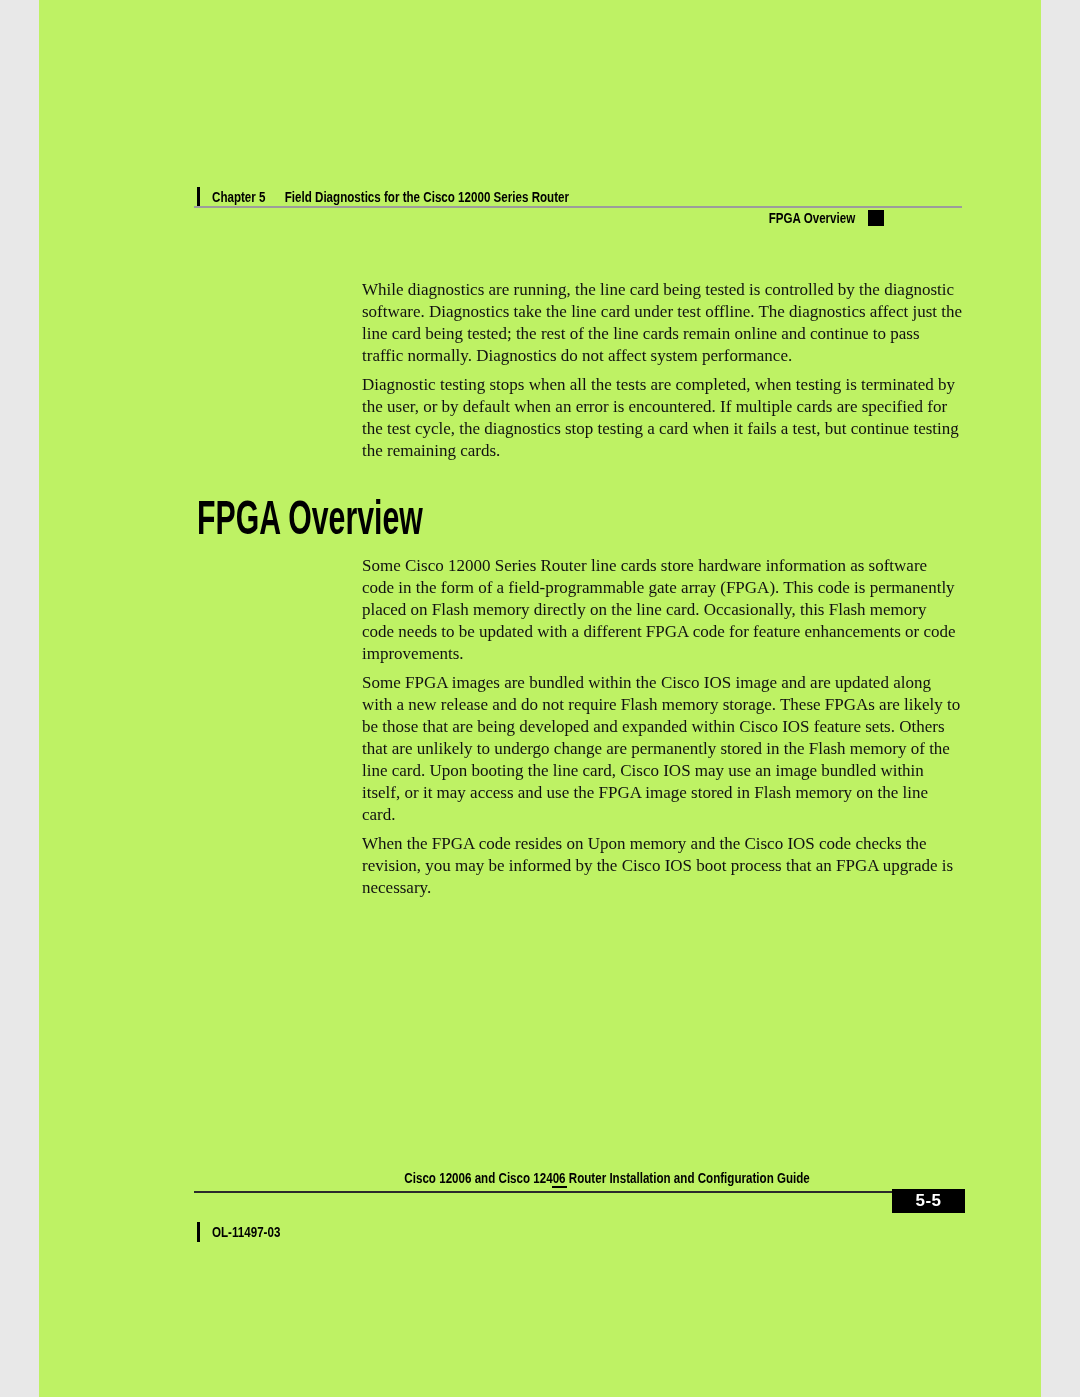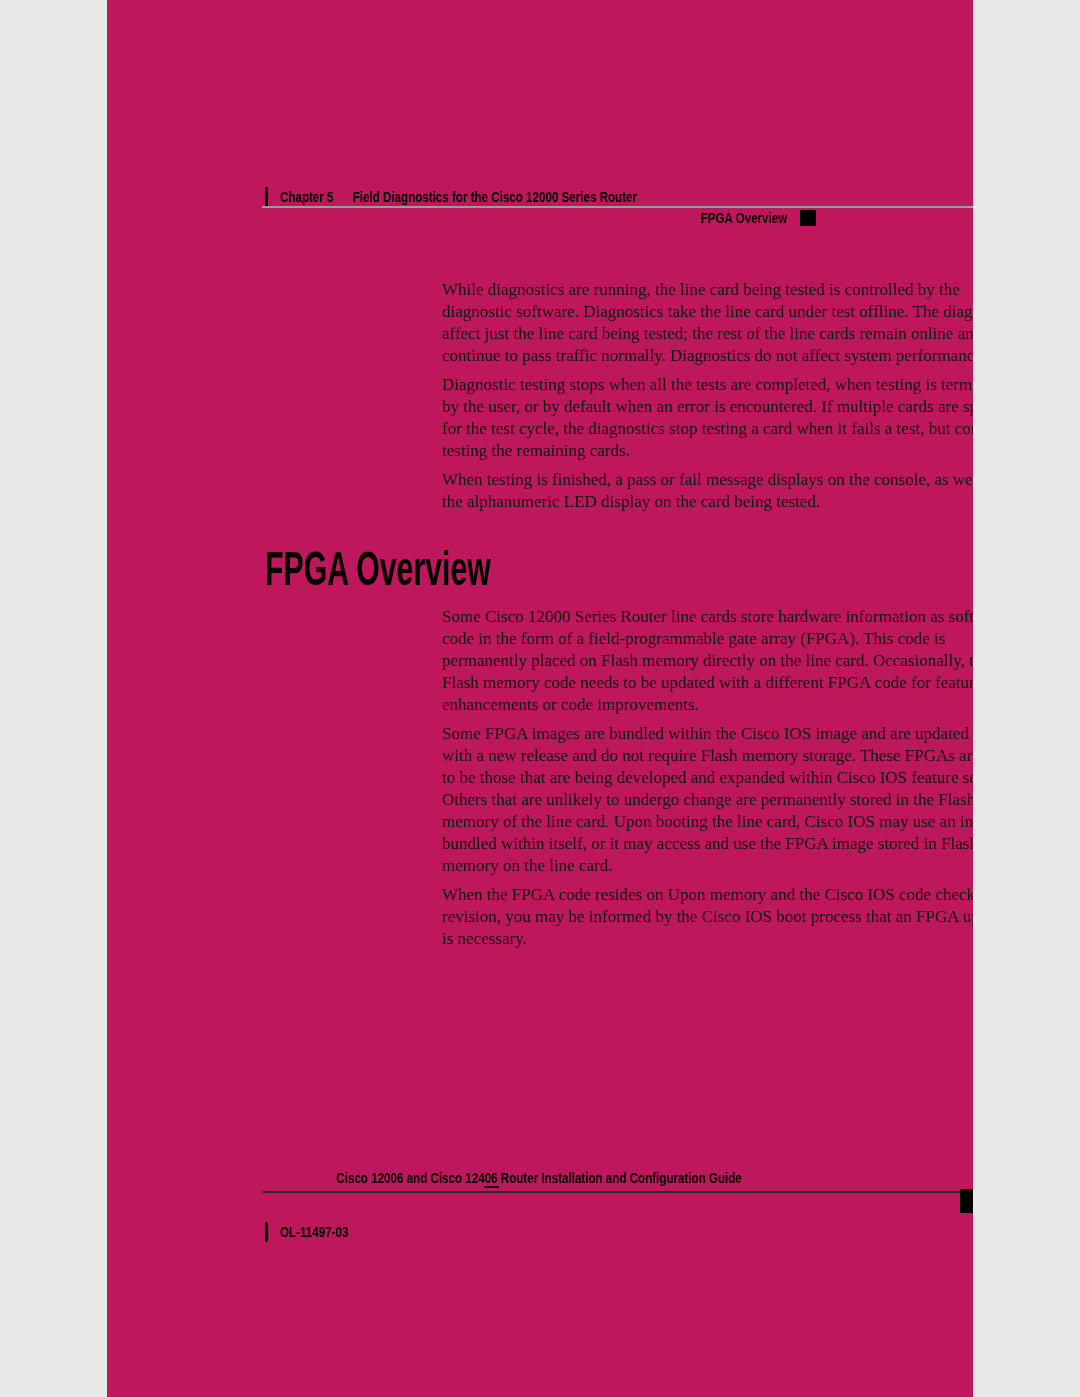--- a/index.html
+++ b/index.html
@@ -1,36 +1,36 @@
 <!DOCTYPE html>
 <html><head>
 <meta charset="utf-8">
 <style>
   html,body { margin:0; padding:0; background:#e8e8e8; }
   .page {
-    position:relative; width:866px; height:1397px; margin:0 auto;
-    background:#be185d; overflow:hidden; color:#111;
+    position:relative; width:1002px; height:1397px; margin:0 auto;
+    background:#bef264; overflow:hidden; color:#111;
     font-family:"Liberation Serif", serif;
   }
 
   
   .rh-left { position:absolute; left:158px; top:186px; height:22px; display:flex; align-items:center; white-space:nowrap; }
   .vbar { display:inline-block; width:3px; height:20px; background:#000; }
   .cond-group { display:inline-block; transform:scaleX(0.8); transform-origin:left center; white-space:nowrap;
     font-family:"Liberation Sans", sans-serif; font-weight:bold; font-size:14.5px; color:#000; }
   .rh-left .cond-group { margin-left:12px; }
   .chapter-title { margin-left:24px; }
   .rh-rule { position:absolute; left:155px; top:206px; width:768px; height:2px; background:#9c9c9c; }
   .rh-right { position:absolute; top:209px; right:157px; height:18px; display:flex; align-items:center; white-space:nowrap; }
   .rh-right .cond-group { transform-origin:right center; margin-right:13px; }
   .sq { display:inline-block; width:16px; height:16px; background:#000; }
 
   
   .body-col { position:absolute; left:323px; top:279px; width:600px; }
-  .body-col p { margin:0 0 7px 12px; font-size:17px; line-height:22px; color:#111; text-align:left; }
+  .body-col p { margin:0 0 7px 0; font-size:17px; line-height:22px; color:#111; text-align:left; }
   .section-heading {
     margin:32px 0 13px -165px;
     font-family:"Liberation Sans", sans-serif; font-weight:bold;
     font-size:48px; line-height:48px; color:#000;
     transform:scaleX(0.63); transform-origin:left center; white-space:nowrap;
   }
 
   
   .rf-title-row { position:absolute; top:1170px; right:225px; height:18px; display:flex; align-items:center; white-space:nowrap;flex-direction:column; }
   .rf-title-row .cond-group { transform-origin:right center; margin-right:6px; }
@@ -57,21 +57,20 @@
   </div>
   <div class="rh-rule"></div>
   <div class="rh-right">
     <span class="cond-group">FPGA Overview</span>
     <span class="sq"></span>
   </div>
 
   <main class="body-col">
     <p>While diagnostics are running, the line card being tested is controlled by the diagnostic software. Diagnostics take the line card under test offline. The diagnostics affect just the line card being tested; the rest of the line cards remain online and continue to pass traffic normally. Diagnostics do not affect system performance.</p>
     <p>Diagnostic testing stops when all the tests are completed, when testing is terminated by the user, or by default when an error is encountered. If multiple cards are specified for the test cycle, the diagnostics stop testing a card when it fails a test, but continue testing the remaining cards.</p>
-    <p>When testing is finished, a pass or fail message displays on the console, as well as on the alphanumeric LED display on the card being tested.</p>
     <h1 class="section-heading">FPGA Overview</h1>
     <p>Some Cisco 12000 Series Router line cards store hardware information as software code in the form of a field-programmable gate array (FPGA). This code is permanently placed on Flash memory directly on the line card. Occasionally, this Flash memory code needs to be updated with a different FPGA code for feature enhancements or code improvements.</p>
     <p>Some FPGA images are bundled within the Cisco IOS image and are updated along with a new release and do not require Flash memory storage. These FPGAs are likely to be those that are being developed and expanded within Cisco IOS feature sets. Others that are unlikely to undergo change are permanently stored in the Flash memory of the line card. Upon booting the line card, Cisco IOS may use an image bundled within itself, or it may access and use the FPGA image stored in Flash memory on the line card.</p>
     <p>When the FPGA code resides on Upon memory and the Cisco IOS code checks the revision, you may be informed by the Cisco IOS boot process that an FPGA upgrade is necessary.</p>
   </main>
 
   <div class="rf-title-row">
     <span class="cond-group">Cisco 12006 and Cisco 12406 Router Installation and Configuration Guide</span>
     <span class="sq rf-sq"></span>
   </div>

